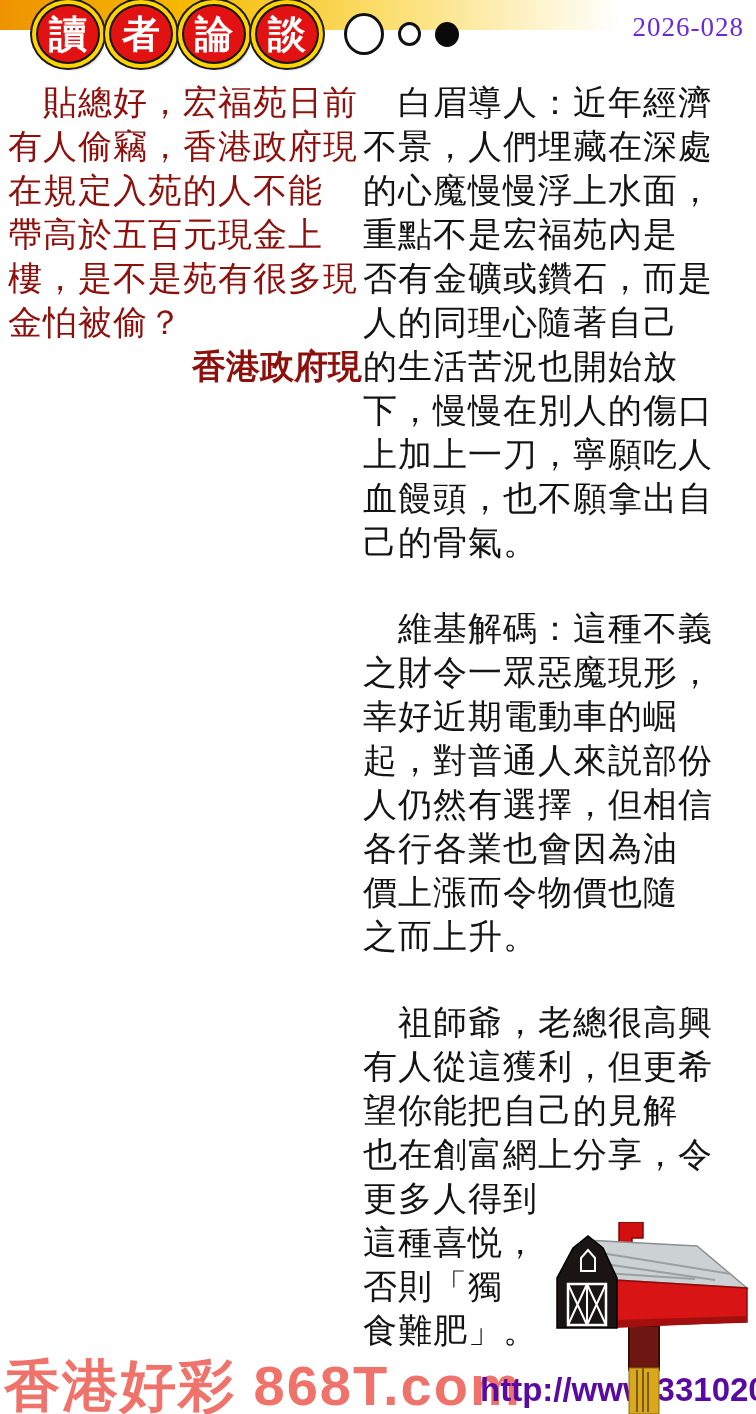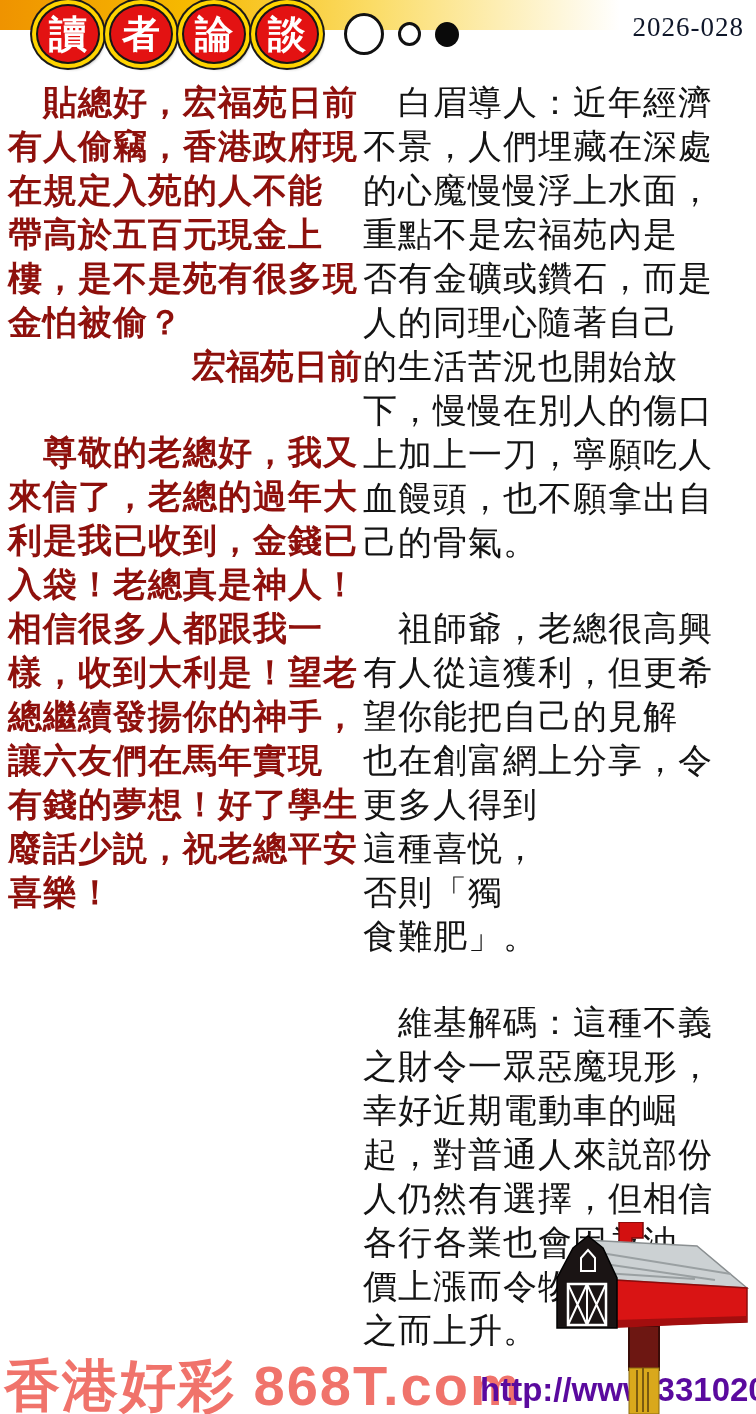--- a/index.html
+++ b/index.html
@@ -12,28 +12,28 @@
   .hdr-row{position:absolute;left:36px;top:4px;display:flex;align-items:center;}
   .badge{width:60px;height:56px;border-radius:50%;background:#e31212;
          border:2px solid #161616;
          box-shadow:0 0 0 4px #ffd400,0 0 0 6px #1a1a1a,4px 5px 3px rgba(60,60,60,.45);
          display:flex;align-items:center;justify-content:center;
          color:#ffffff;font-weight:bold;font-size:38px;margin-right:9px;}
   .circ-big{width:34px;height:36px;border-radius:50%;border:3px solid #111;background:#fff;margin-left:16px;}
   .circ-small{width:17px;height:18px;border-radius:50%;border:3px solid #111;background:#fff;margin-left:14px;}
   .circ-fill{width:24px;height:25px;border-radius:50%;background:#0a0a0a;margin-left:14px;}
   .issue{position:absolute;top:12px;right:12px;font-family:"Liberation Serif",serif;
-         font-size:27px;color:#0f172a;letter-spacing:1px;}
+         font-size:27px;color:#6d28d9;letter-spacing:1px;}
 
   
   .col{position:absolute;top:80px;}
   .col-left{left:8px;width:366px;}
   .col-right{left:363px;width:370px;}
   .letter-text{margin:0;font-size:34px;line-height:44px;letter-spacing:1px;
-               color:#8e100c;font-weight:bold;white-space:pre-line;}
+               color:#8e100c;font-weight:normal;white-space:pre-line;}
   .letter-sig{font-size:34px;line-height:44px;color:#8e100c;font-weight:bold;
               text-align:right;padding-right:12px;margin:0 0 42px 0;}
   .reply-text{margin:0 0 42px 0;font-size:34px;line-height:44px;letter-spacing:1px;
               color:#141414;white-space:pre-line;}
 
   
   .brand{position:absolute;left:4px;top:1349px;font-size:56px;font-weight:bold;
          color:#f0736b;letter-spacing:2px;z-index:2;}
   .url{position:absolute;left:480px;top:1371px;font-size:33px;font-weight:bold;
        color:#5a0a9e;letter-spacing:0;z-index:2;}
@@ -58,64 +58,53 @@
   </div>
   <div class="issue">2026-028</div>
 
   <div class="col col-left">
     <p class="letter-text">　貼總好，宏福苑日前
 有人偷竊，香港政府現
 在規定入苑的人不能
 帶高於五百元現金上
 樓，是不是苑有很多現
 金怕被偷？</p>
-    <div class="letter-sig">宏福苑日前</div>
+    <div class="letter-sig">香港政府現</div>
 
 
-    <p class="letter-text">　尊敬的老總好，我又
-來信了，老總的過年大
-利是我已收到，金錢已
-入袋！老總真是神人！
-相信很多人都跟我一
-樣，收到大利是！望老
-總繼續發揚你的神手，
-讓六友們在馬年實現
-有錢的夢想！好了學生
-廢話少説，祝老總平安
-喜樂！</p>
   </div>
 
   <div class="col col-right">
     <p class="reply-text">　白眉導人：近年經濟
 不景，人們埋藏在深處
 的心魔慢慢浮上水面，
 重點不是宏福苑內是
 否有金礦或鑽石，而是
 人的同理心隨著自己
 的生活苦況也開始放
 下，慢慢在別人的傷口
 上加上一刀，寧願吃人
 血饅頭，也不願拿出自
 己的骨氣。</p>
+    <p class="reply-text">　維基解碼：這種不義
+之財令一眾惡魔現形，
+幸好近期電動車的崛
+起，對普通人來説部份
+人仍然有選擇，但相信
+各行各業也會因為油
+價上漲而令物價也隨
+之而上升。</p>
     <p class="reply-text">　祖師爺，老總很高興
 有人從這獲利，但更希
 望你能把自己的見解
 也在創富網上分享，令
 更多人得到
 這種喜悦，
 否則「獨
 食難肥」。</p>
-    <p class="reply-text">　維基解碼：這種不義
-之財令一眾惡魔現形，
-幸好近期電動車的崛
-起，對普通人來説部份
-人仍然有選擇，但相信
-各行各業也會因為油
-價上漲而令物價也隨
-之而上升。</p>
   </div>
 
   <svg class="mailbox" viewBox="0 0 205 192" xmlns="http://www.w3.org/2000/svg">
 
     <rect x="84" y="104" width="30" height="44" fill="#6d1712" stroke="#3a0c08" stroke-width="2"></rect>
     <rect x="84" y="146" width="30" height="46" fill="#d9a81c" stroke="#8a6a0e" stroke-width="1"></rect>
     <path d="M92 148 v42 M103 150 v40 M98 146 v44" stroke="#7a5a10" stroke-width="2" fill="none"></path>
 
     <path d="M74 0 h24 v16 h-11 v62 h-13 z" fill="#d31010" stroke="#7c0808" stroke-width="1.5"></path>
 

